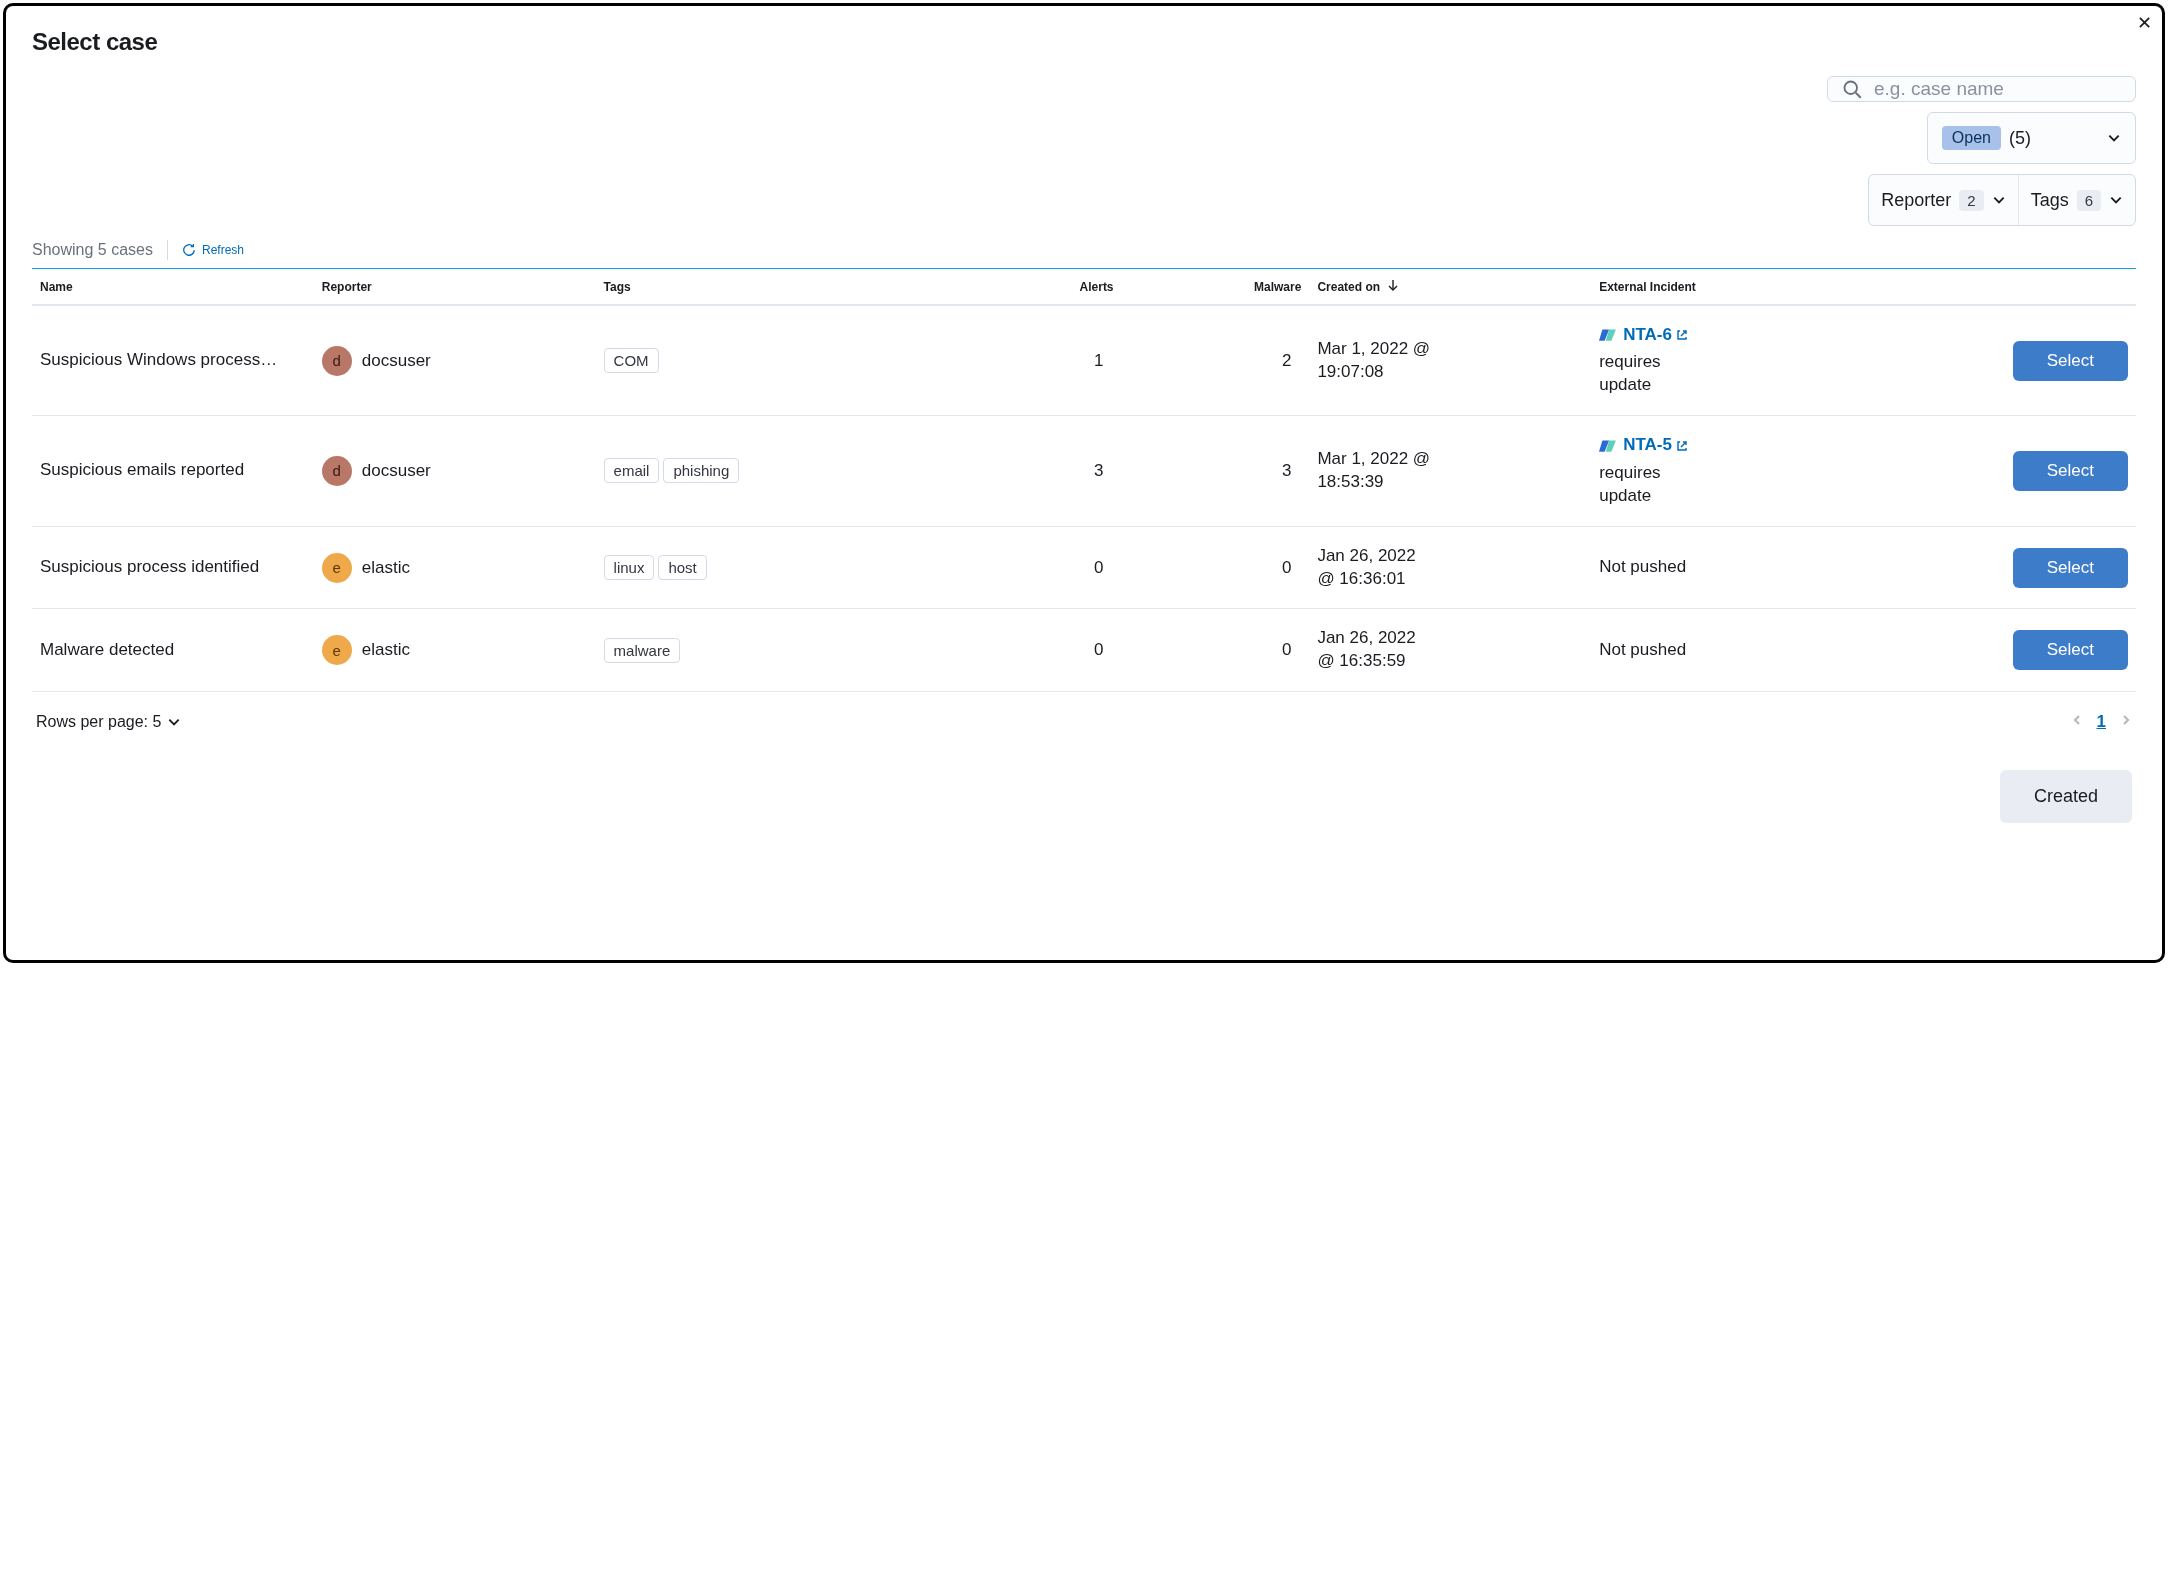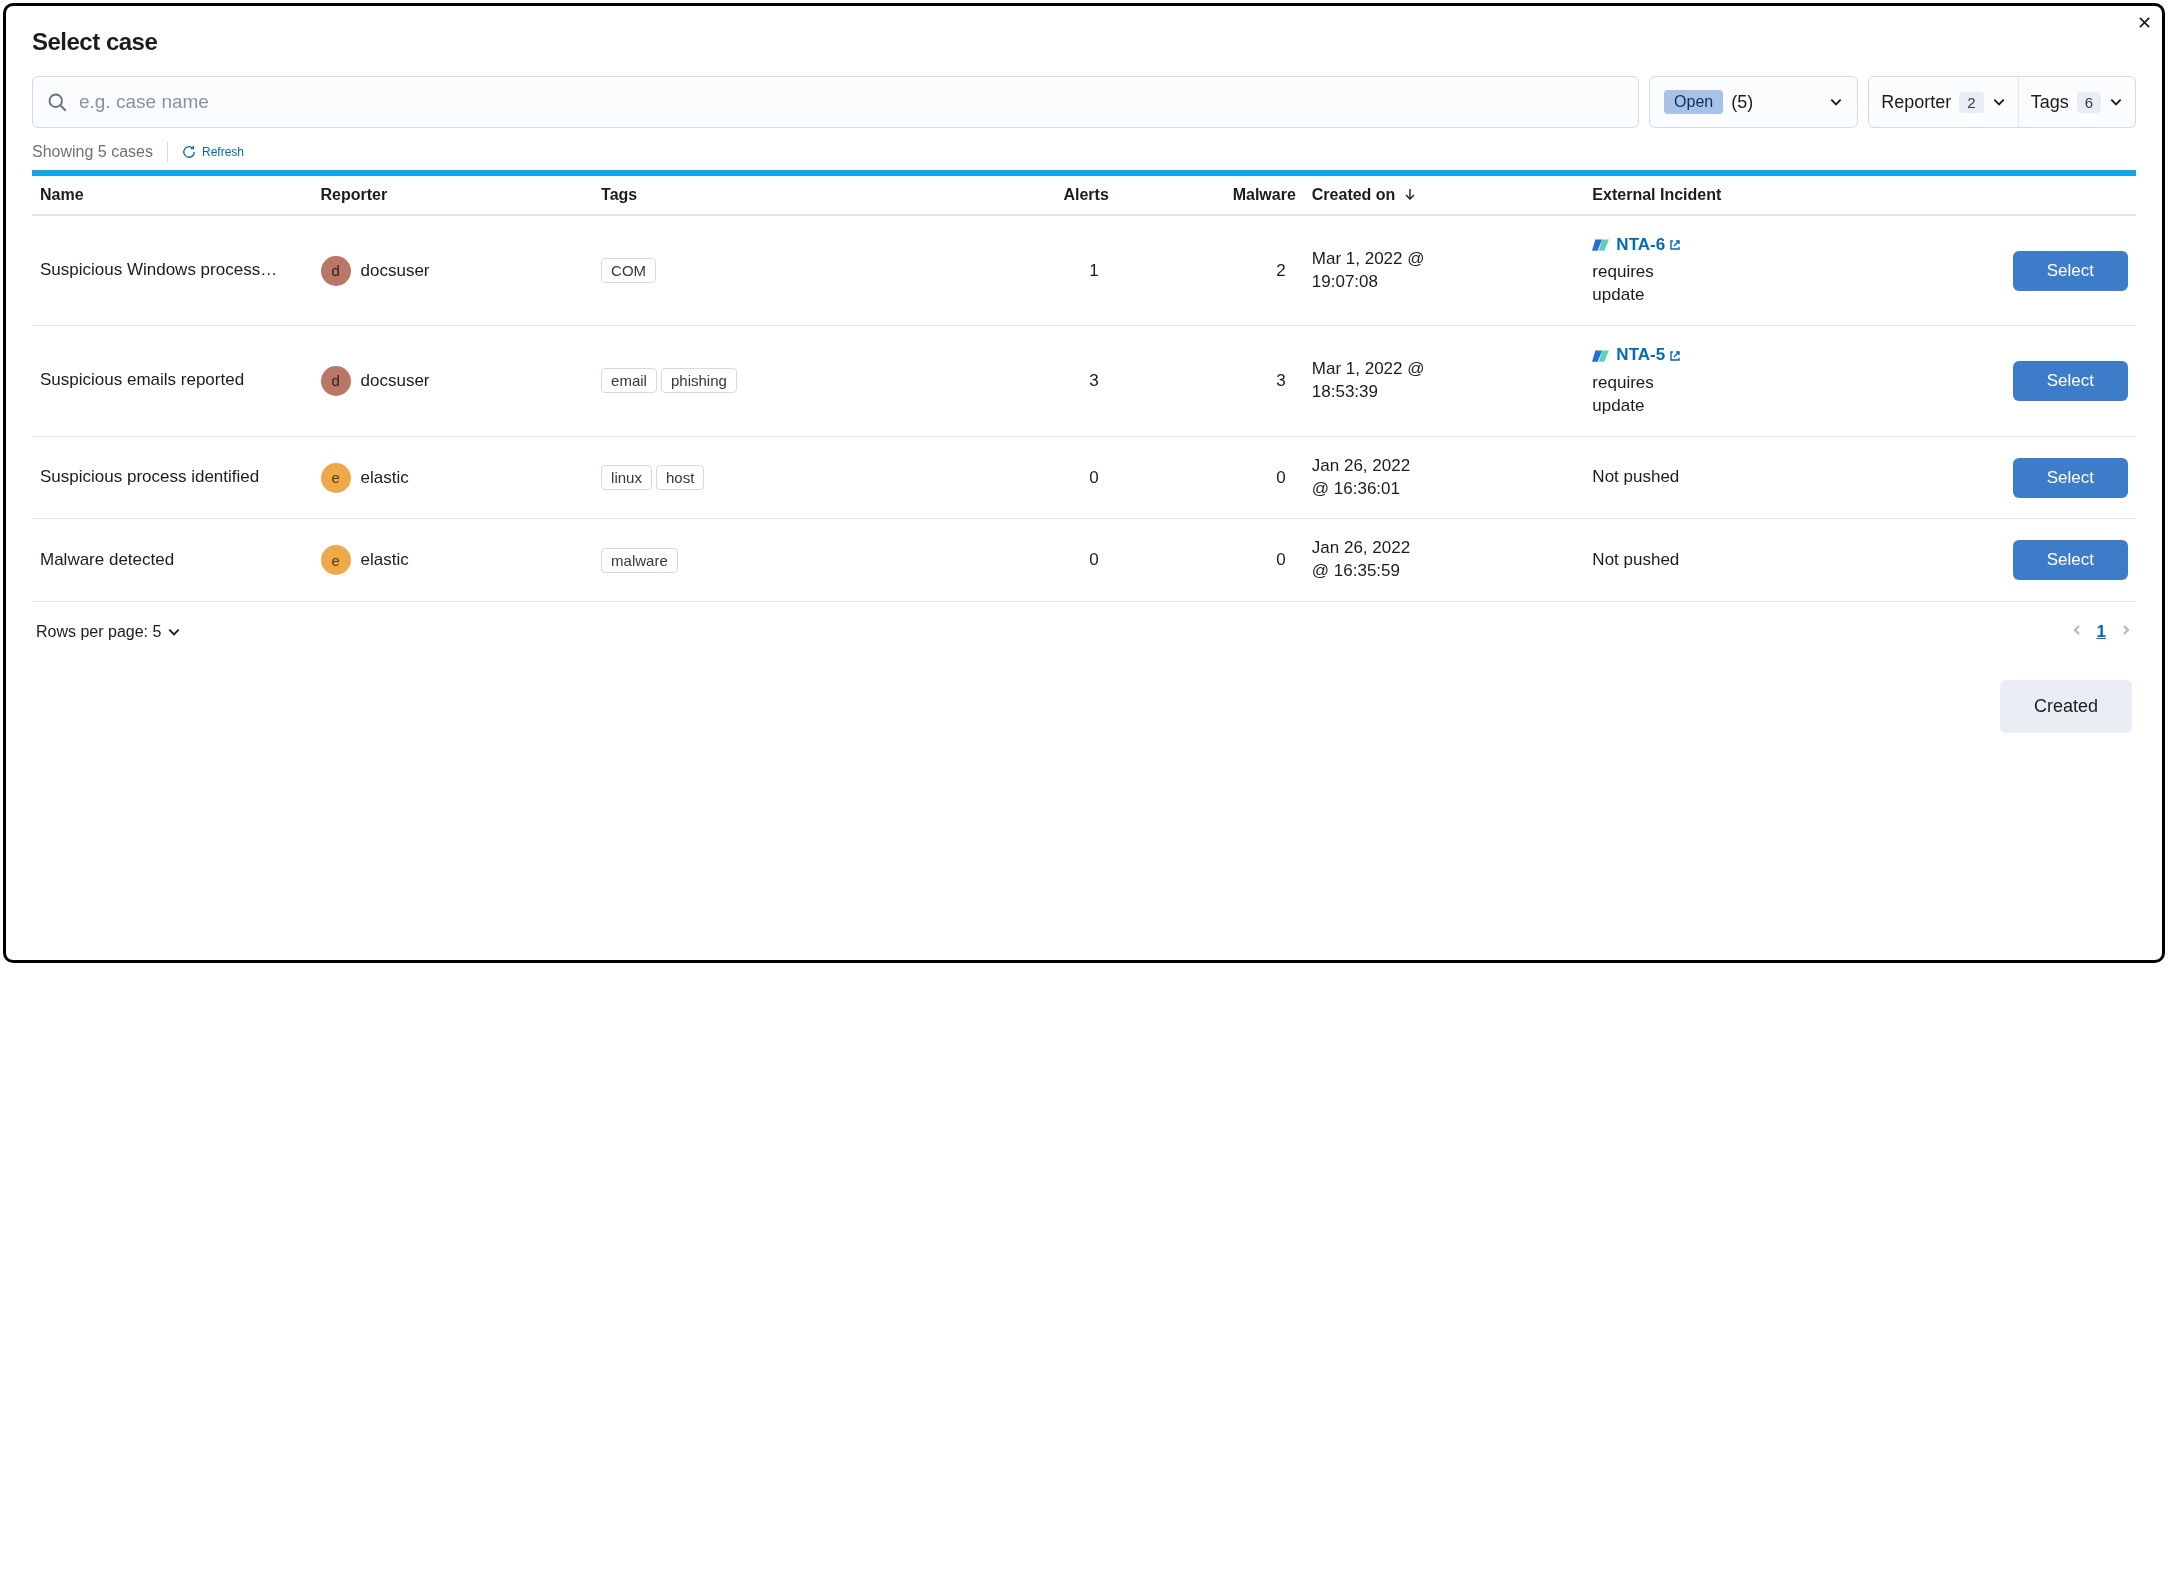--- a/index.html
+++ b/index.html
@@ -33,20 +33,21 @@
     font-size: 24px;
     font-weight: 700;
     margin: 0 0 20px 0;
     letter-spacing: -0.5px;
   }
   .filters-row {
     display: flex;
     gap: 10px;
     align-items: flex-end;
     margin-bottom: 14px;
+    flex-direction: column;
   }
   .search-box {
     flex: 1;
     display: flex;
     align-items: center;
     border: 1px solid #d3dae6;
     border-radius: 6px;
     background: #fbfcfd;
     padding: 0 14px;
     height: 52px;
@@ -127,23 +128,23 @@
     gap: 6px;
     cursor: pointer;
   }
   table.cases {
     width: 100%;
     border-collapse: collapse;
   }
   table.cases thead th {
     text-align: left;
     font-weight: 600;
-    font-size: 16px;
+    font-size: 12px;
     color: #1a1c21;
-    border-top: 6px solid #0ea5e9;
+    border-top: 1px solid #0ea5e9;
     border-bottom: 2px solid #e0e5ee;
     padding: 10px 8px;
     white-space: nowrap;
   }
   table.cases tbody td {
     border-bottom: 1px solid #e4e8ee;
     padding: 18px 8px;
     font-size: 17px;
     vertical-align: middle;
   }

